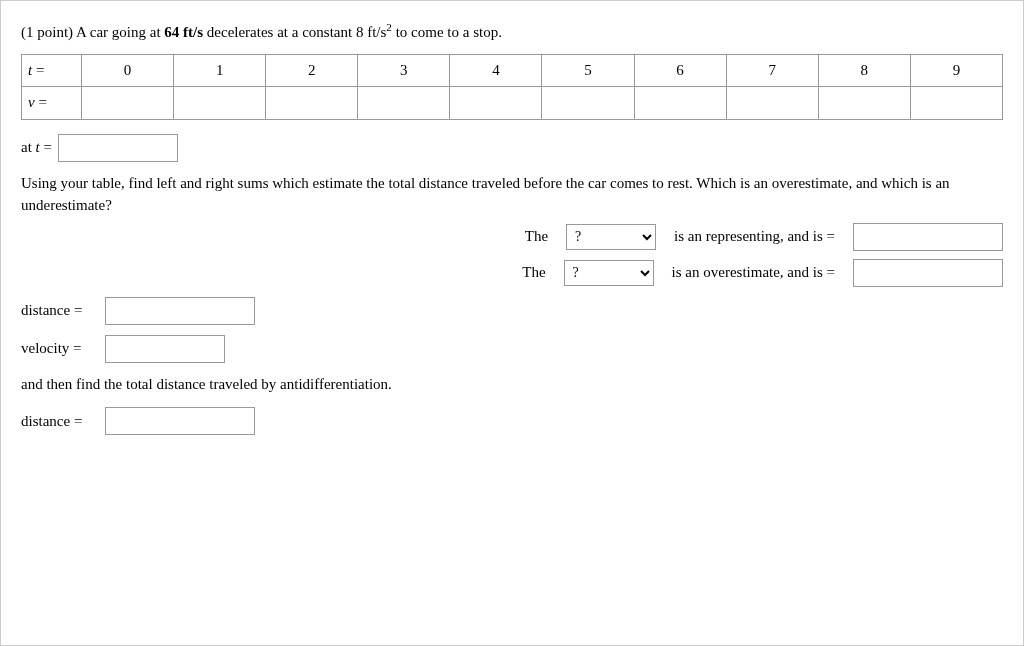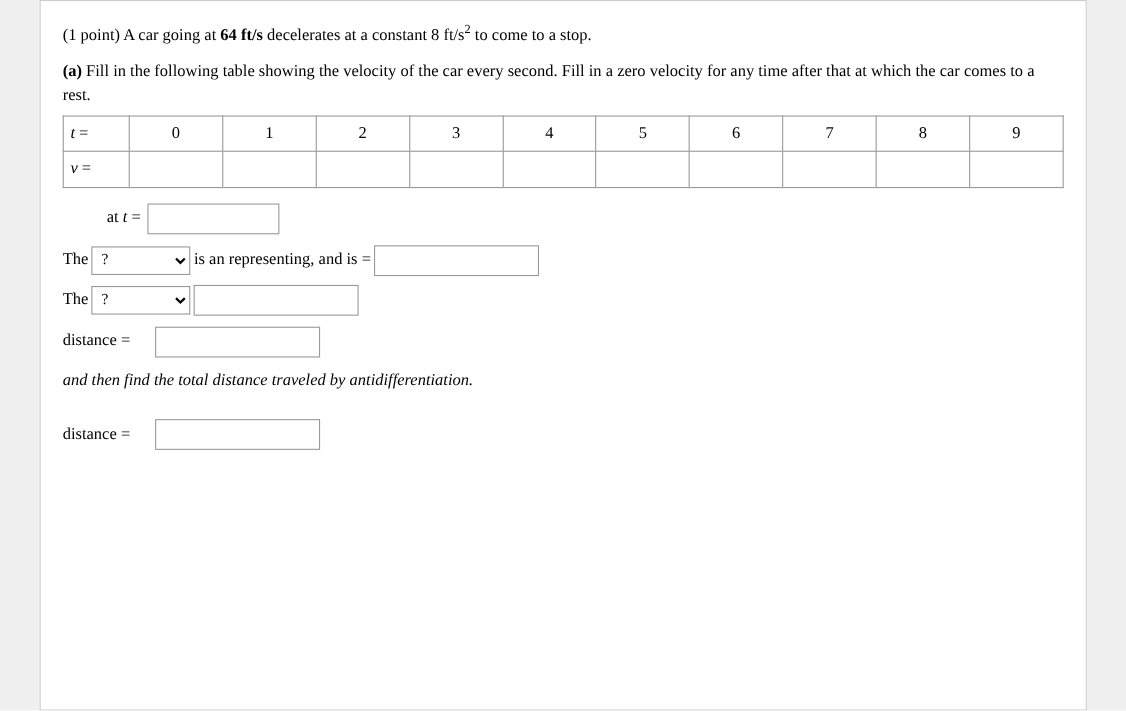--- a/index.html
+++ b/index.html
@@ -6,21 +6,21 @@
     body {
       font-family: Georgia, 'Times New Roman', serif;
       font-size: 15px;
       background: #f0f0f0;
       display: flex;
       justify-content: center;
       align-items: flex-start;
     }
     .page {
       background: #fff;
-      width: 952px;
+      width: 1024px;
       min-height: 646px;
       padding: 18px 20px 20px 20px;
       border: 1px solid #ccc;
     }
     .problem-intro {
       margin-bottom: 14px;
       line-height: 1.5;
     }
     .part-label {
       font-weight: bold;
@@ -75,28 +75,28 @@
       height: 28px;
     }
     .answer-row {
       display: flex;
       align-items: center;
       gap: 6px;
       margin-bottom: 10px;
     }
     .answer-row label {
       white-space: nowrap;
-      margin-left: 40px;
     }
     
     .sum-row {
       display: flex;
       align-items: center;
-      gap: 3px;
+      gap: 18px;
       margin-bottom: 8px;
+      justify-content: flex-end;
     }
     .sum-row select {
       font-family: Georgia, serif;
       font-size: 14px;
       border: 1px solid #999;
       background: #fff;
       padding: 2px 4px;
       height: 26px;
       min-width: 90px;
     }
@@ -129,24 +129,20 @@
 
 <div class="page">
 
   <div class="problem-intro section">
     <p>
       (1 point) A car going at <strong>64 ft/s</strong> decelerates at a constant 8 ft/s<sup>2</sup> to come to a stop.
     </p>
   </div>
 
   <div class="section">
-    <p>
-      <span class="part-label">(a)</span>
-      Fill in the following table showing the velocity of the car every second. Fill in a zero velocity for any time after that at which the car comes to a rest.
-    </p>
     <table class="velocity-table">
       <thead>
         <tr class="header-row">
           <th class="label-cell"><em>t</em> =</th>
           <th>0</th>
           <th>1</th>
           <th>2</th>
           <th>3</th>
           <th>4</th>
           <th>5</th>
@@ -175,52 +171,60 @@
   </div>
 
   <div class="section">
     <div class="answer-row">
       <label>at <em>t</em> =</label>
       <input type="text" class="inline-input" style="width: 120px;">
     </div>
   </div>
 
   <div class="section">
+    <p>
+      Using your table, find left and right sums which estimate the total distance traveled before the car comes to rest. Which is an overestimate, and which is an underestimate?
+    </p>
 
     <div class="sum-row">
       <span>The</span>
       <select>
         <option>?</option>
         <option>left sum</option>
         <option>right sum</option>
       </select>
       <span>is an representing, and is =</span>
       <input type="text" class="sum-input" style="">
     </div>
 
     <div class="sum-row">
       <span>The</span>
       <select>
         <option>?</option>
         <option>left sum</option>
         <option>right sum</option>
       </select>
+      <span>is an overestimate, and is =</span>
       <input type="text" class="sum-input" style="">
     </div>
   </div>
 
   <div class="section">
     <div class="distance-row">
       <label>distance =</label>
       <input type="text" style="">
     </div>
   </div>
 
   <div class="section">
-    <p style="margin-bottom:24px;font-style:italic;">
+    <div class="distance-row">
+      <label>velocity =</label>
+      <input type="text" style="width: 120px;">
+    </div>
+    <p style="margin-bottom:12px;">
       and then find the total distance traveled by antidifferentiation.
     </p>
     <div class="distance-row">
       <label>distance =</label>
       <input type="text" style="">
     </div>
   </div>
 
 </div>
 

